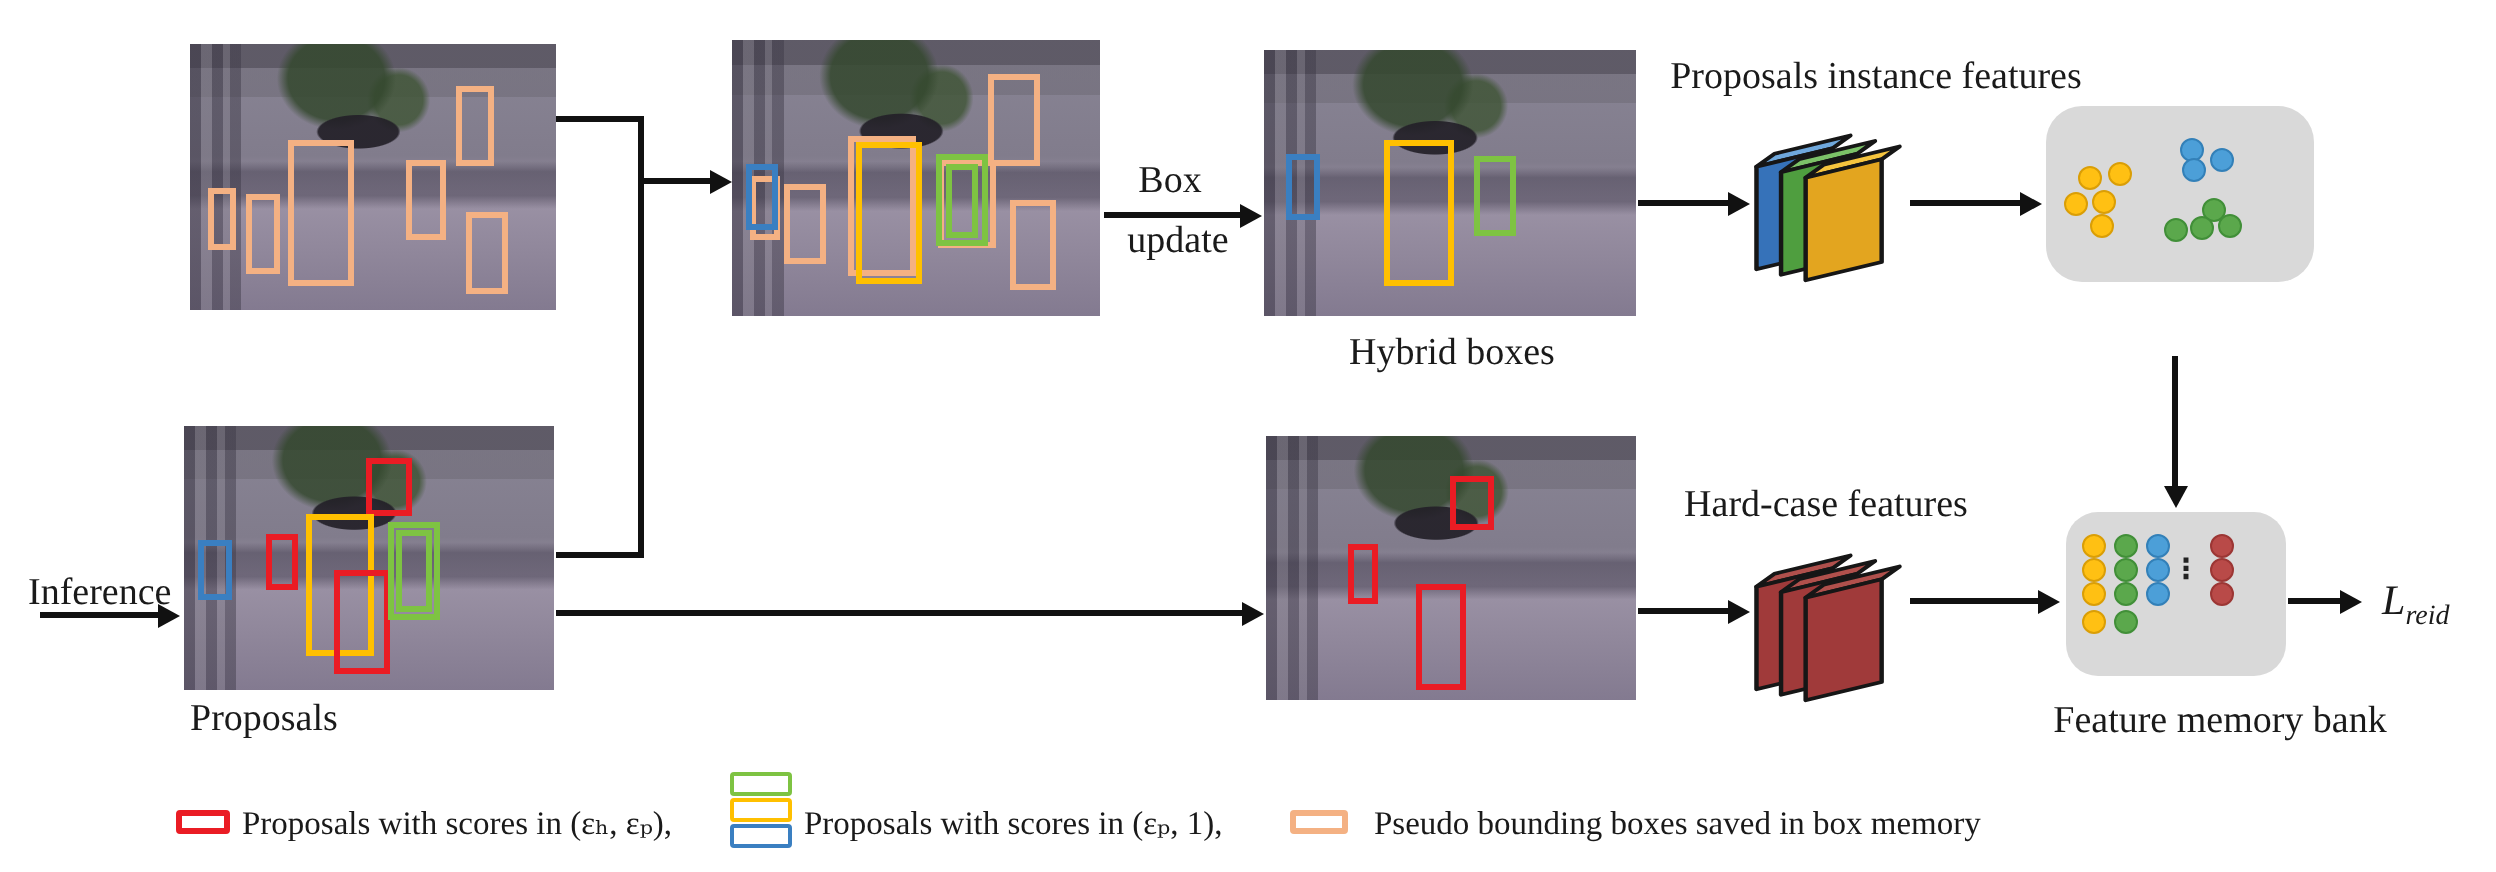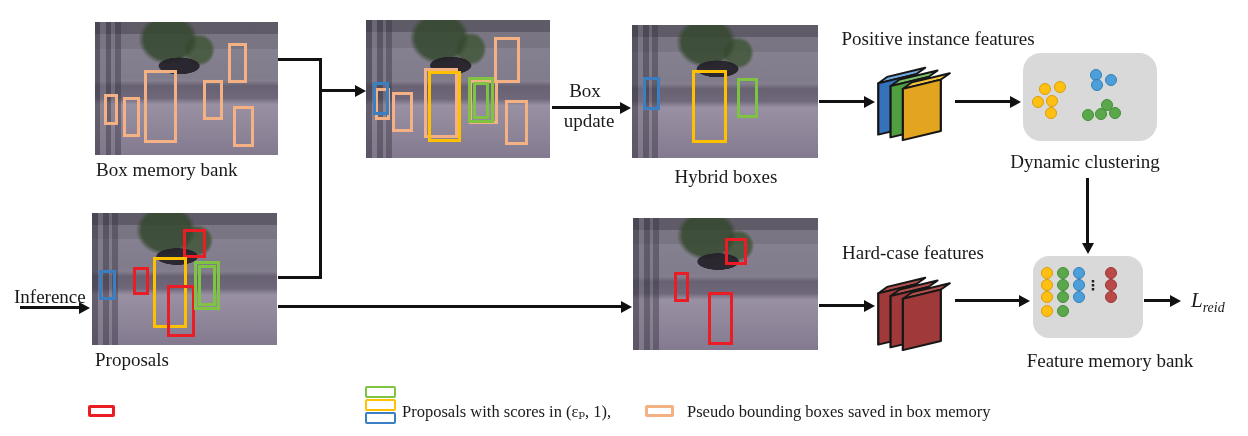--- a/index.html
+++ b/index.html
@@ -69,21 +69,20 @@
       <div class="bbox" style="left: 7px; top: 57px; width: 17px; height: 30px; border-color: rgb(58, 127, 193);"></div>
       <div class="bbox" style="left: 102px; top: 48px; width: 26px; height: 49px; border-color: rgb(126, 195, 66);"></div>
       <div class="bbox" style="left: 106px; top: 52px; width: 18px; height: 41px; border-color: rgb(126, 195, 66);"></div>
     </div>
   <div class="photo" style="left:633px;top:218px;width:185px;height:132px;">
       <div class="bbox" style="left: 92px; top: 20px; width: 22px; height: 27px; border-color: rgb(234, 28, 36);"></div>
       <div class="bbox" style="left: 41px; top: 54px; width: 15px; height: 30px; border-color: rgb(234, 28, 36);"></div>
       <div class="bbox" style="left: 75px; top: 74px; width: 25px; height: 53px; border-color: rgb(234, 28, 36);"></div>
     </div>
 
-  <div class="caption-l" style="left:96px;top:159px;">Box memory bank</div>
   <div class="caption" style="left:726px;top:166px;">Hybrid boxes</div>
   <div class="caption-l" style="left:95px;top:349px;">Proposals</div>
 
   <div class="caption-l" style="left:14px;top:286px;">Inference</div>
   <div class="line" style="left:20px;top:306px;width:60px;height:3px;"></div>
   <div class="head-r" style="left:79px;top:301.5px;"></div>
 
   <div class="line" style="left:278px;top:58px;width:44px;height:3px;"></div>
   <div class="line" style="left:319px;top:58px;width:3px;height:221px;"></div>
   <div class="line" style="left:278px;top:276px;width:44px;height:3px;"></div>
@@ -107,21 +106,21 @@
   <div class="line" style="left:955px;top:299px;width:65px;height:3px;"></div>
   <div class="head-r" style="left:1019px;top:294.5px;"></div>
 
   <div class="line" style="left:1086px;top:178px;width:3px;height:66px;"></div>
   <div class="head-d" style="left:1081.5px;top:243px;"></div>
 
   <div class="line" style="left:1144px;top:299px;width:27px;height:3px;"></div>
   <div class="head-r" style="left:1170px;top:294.5px;"></div>
   <div class="loss" style="left:1191px;top:288px;"><span>L</span><sub>reid</sub></div>
 
-  <div class="caption" style="left:938px;top:28px;">Positive instance features</div>
+  <div class="caption" style="left:938px;top:28px;">Proposals instance features</div>
   <svg class="abs" style="left:876px;top:54px;" width="76" height="88" viewBox="0 0 68 96" preserveAspectRatio="none">
     <g stroke="#161616" stroke-width="2" stroke-linejoin="round">
       <polygon points="2,32 10,25 44,15 36,22" fill="#6FA8DC"></polygon>
       <polygon points="2,32 36,22 36,78 2,88" fill="#3672B9"></polygon>
       <polygon points="13,35 21,28 55,18 47,25" fill="#7CC268"></polygon>
       <polygon points="13,35 47,25 47,81 13,91" fill="#4F9E3F"></polygon>
       <polygon points="24,38 32,31 66,21 58,28" fill="#F5C43E"></polygon>
       <polygon points="24,38 58,28 58,84 24,94" fill="#E3A51F"></polygon>
     </g>
   </svg>
@@ -145,21 +144,20 @@
       <div class="dot" style="left: 23px; top: 42px; background: rgb(255, 192, 19); border-color: rgb(218, 158, 6);"></div>
       <div class="dot" style="left: 22px; top: 54px; background: rgb(255, 192, 19); border-color: rgb(218, 158, 6);"></div>
       <div class="dot" style="left: 67px; top: 16px; background: rgb(76, 159, 216); border-color: rgb(51, 128, 184);"></div>
       <div class="dot" style="left: 68px; top: 26px; background: rgb(76, 159, 216); border-color: rgb(51, 128, 184);"></div>
       <div class="dot" style="left: 82px; top: 21px; background: rgb(76, 159, 216); border-color: rgb(51, 128, 184);"></div>
       <div class="dot" style="left: 78px; top: 46px; background: rgb(91, 168, 76); border-color: rgb(65, 143, 56);"></div>
       <div class="dot" style="left: 59px; top: 56px; background: rgb(91, 168, 76); border-color: rgb(65, 143, 56);"></div>
       <div class="dot" style="left: 72px; top: 55px; background: rgb(91, 168, 76); border-color: rgb(65, 143, 56);"></div>
       <div class="dot" style="left: 86px; top: 54px; background: rgb(91, 168, 76); border-color: rgb(65, 143, 56);"></div>
     </div>
-  <div class="caption" style="left:1085px;top:151px;">Dynamic clustering</div>
 
   <div class="graybox" style="left:1033px;top:256px;width:110px;height:82px;">
     <span class="ellipsis" style="left:53px;top:23px;">⋮</span>
   <div class="dot" style="left: 8px; top: 11px; background: rgb(255, 192, 19); border-color: rgb(218, 158, 6);"></div>
       <div class="dot" style="left: 8px; top: 23px; background: rgb(255, 192, 19); border-color: rgb(218, 158, 6);"></div>
       <div class="dot" style="left: 8px; top: 35px; background: rgb(255, 192, 19); border-color: rgb(218, 158, 6);"></div>
       <div class="dot" style="left: 8px; top: 49px; background: rgb(255, 192, 19); border-color: rgb(218, 158, 6);"></div>
       <div class="dot" style="left: 24px; top: 11px; background: rgb(91, 168, 76); border-color: rgb(65, 143, 56);"></div>
       <div class="dot" style="left: 24px; top: 23px; background: rgb(91, 168, 76); border-color: rgb(65, 143, 56);"></div>
       <div class="dot" style="left: 24px; top: 35px; background: rgb(91, 168, 76); border-color: rgb(65, 143, 56);"></div>
@@ -167,20 +165,21 @@
       <div class="dot" style="left: 40px; top: 11px; background: rgb(76, 159, 216); border-color: rgb(51, 128, 184);"></div>
       <div class="dot" style="left: 40px; top: 23px; background: rgb(76, 159, 216); border-color: rgb(51, 128, 184);"></div>
       <div class="dot" style="left: 40px; top: 35px; background: rgb(76, 159, 216); border-color: rgb(51, 128, 184);"></div>
       <div class="dot" style="left: 72px; top: 11px; background: rgb(185, 74, 72); border-color: rgb(156, 54, 52);"></div>
       <div class="dot" style="left: 72px; top: 23px; background: rgb(185, 74, 72); border-color: rgb(156, 54, 52);"></div>
       <div class="dot" style="left: 72px; top: 35px; background: rgb(185, 74, 72); border-color: rgb(156, 54, 52);"></div>
     </div>
   <div class="caption" style="left:1110px;top:350px;">Feature memory bank</div>
 
   <div class="legend-swatch" style="left: 88px; top: 405px; width: 27px; height: 12px; border-color: rgb(234, 28, 36);"></div>
+  <div class="legend-text" style="left:121px;top:402px;">Proposals with scores in (εₕ, εₚ),</div>
   <div class="legend-swatch" style="left: 365px; top: 386px; width: 31px; height: 12px; border-width: 2.5px; border-color: rgb(126, 195, 66);"></div>
   <div class="legend-swatch" style="left: 365px; top: 399px; width: 31px; height: 12px; border-width: 2.5px; border-color: rgb(255, 192, 0);"></div>
   <div class="legend-swatch" style="left: 365px; top: 412px; width: 31px; height: 12px; border-width: 2.5px; border-color: rgb(58, 127, 193);"></div>
   <div class="legend-text" style="left:402px;top:402px;">Proposals with scores in (εₚ, 1),</div>
   <div class="legend-swatch" style="left: 645px; top: 405px; width: 29px; height: 12px; border-color: rgb(244, 177, 131);"></div>
   <div class="legend-text" style="left:687px;top:402px;">Pseudo bounding boxes saved in box memory</div>
 
 </div>
 
 </body></html>

